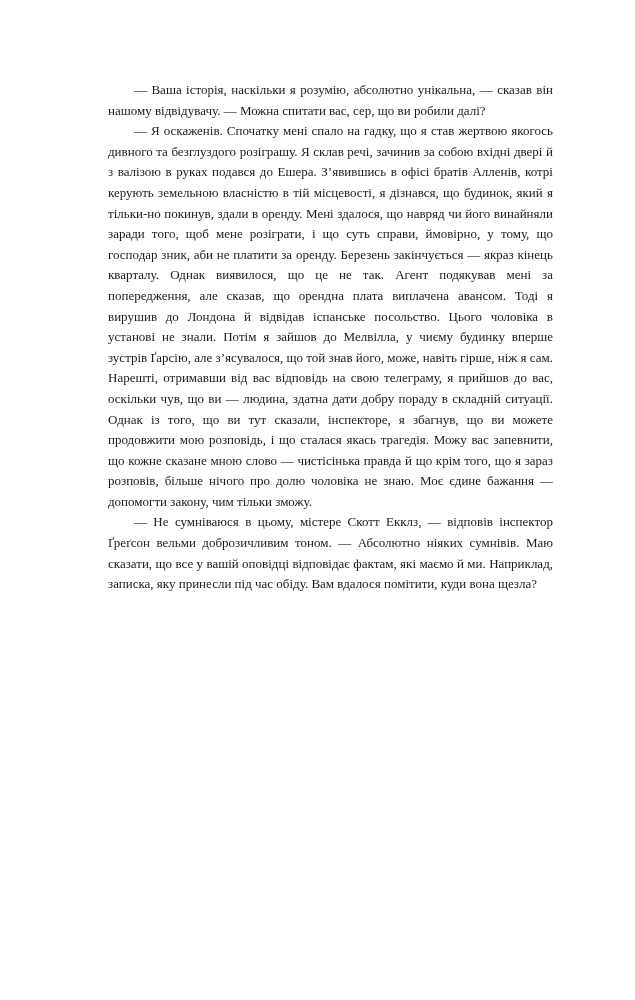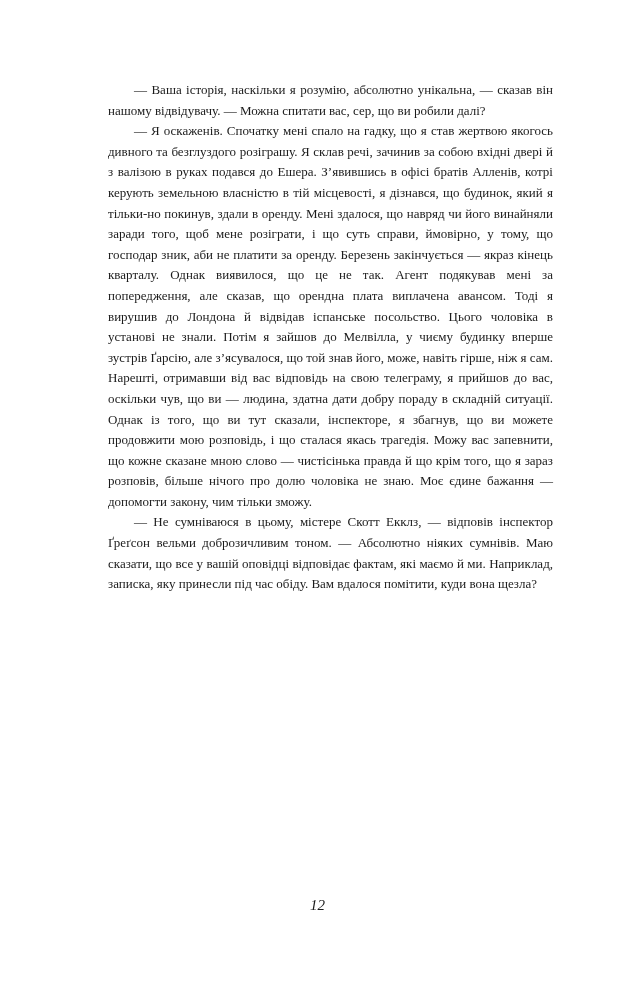--- a/index.html
+++ b/index.html
@@ -47,15 +47,14 @@
 <body>
 
 <div class="page">
 
   <div class="body-text">
     <p>— Ваша історія, наскільки я розумію, абсолютно унікальна, — сказав він нашому відвідувачу. — Можна спитати вас, сер, що ви робили далі?</p>
     <p>— Я оскаженів. Спочатку мені спало на гадку, що я став жертвою якогось дивного та безглуздого розіграшу. Я склав речі, зачинив за собою вхідні двері й з валізою в руках подався до Ешера. З’явившись в офісі братів Алленів, котрі керують земельною власністю в тій місцевості, я дізнався, що будинок, який я тільки-но покинув, здали в оренду. Мені здалося, що навряд чи його винайняли заради того, щоб мене розіграти, і що суть справи, ймовірно, у тому, що господар зник, аби не платити за оренду. Березень закінчується — якраз кінець кварталу. Однак виявилося, що це не так. Агент подякував мені за попередження, але сказав, що орендна плата виплачена авансом. Тоді я вирушив до Лондона й відвідав іспанське посольство. Цього чоловіка в установі не знали. Потім я зайшов до Мелвілла, у чиєму будинку вперше зустрів Ґарсію, але з’ясувалося, що той знав його, може, навіть гірше, ніж я сам. Нарешті, отримавши від вас відповідь на свою телеграму, я прийшов до вас, оскільки чув, що ви — людина, здатна дати добру пораду в складній ситуації. Однак із того, що ви тут сказали, інспекторе, я збагнув, що ви можете продовжити мою розповідь, і що сталася якась трагедія. Можу вас запевнити, що кожне сказане мною слово — чистісінька правда й що крім того, що я зараз розповів, більше нічого про долю чоловіка не знаю. Моє єдине бажання — допомогти закону, чим тільки зможу.</p>
     <p>— Не сумніваюся в цьому, містере Скотт Екклз, — відповів інспектор Ґреґсон вельми доброзичливим тоном. — Абсолютно ніяких сумнівів. Маю сказати, що все у вашій оповідці відповідає фактам, які маємо й ми. Наприклад, записка, яку принесли під час обіду. Вам вдалося помітити, куди вона щезла?</p>
   </div>
 
-  <div class="folio">12</div>
 
 </div>
 
 </body></html>

